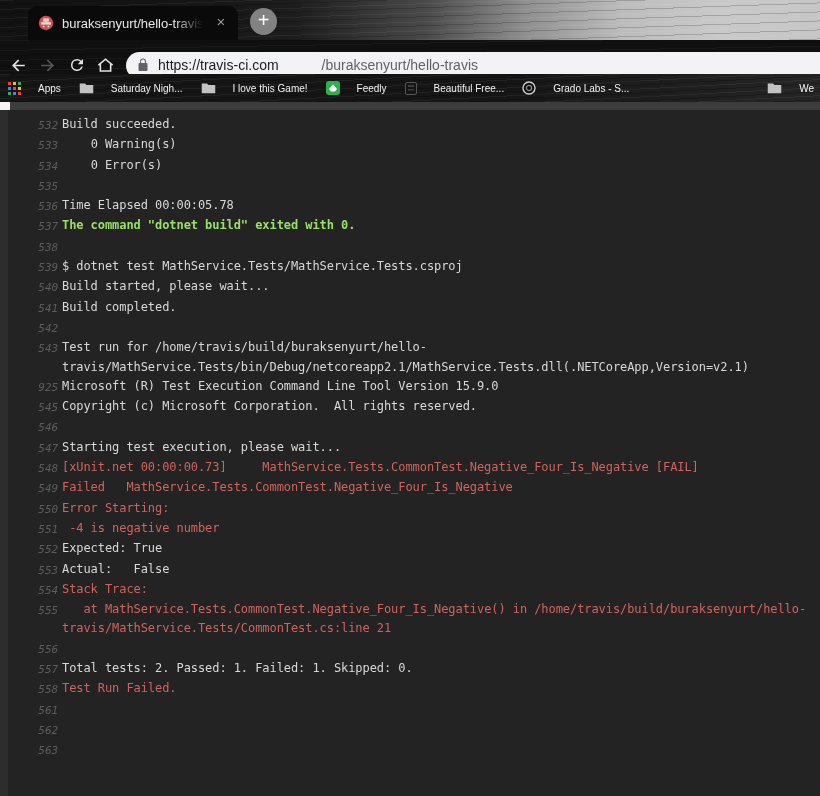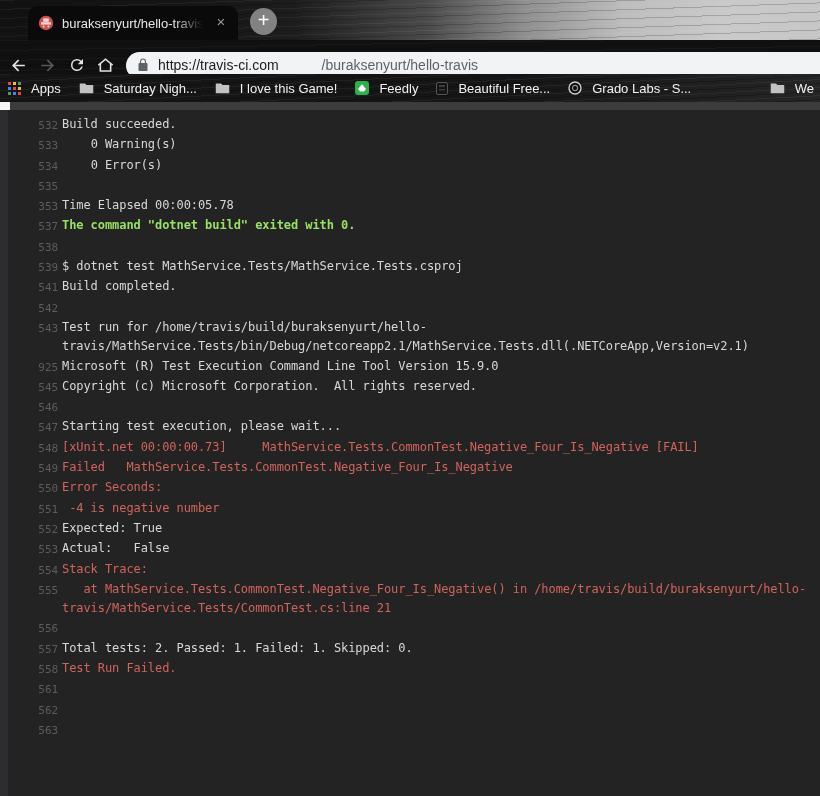--- a/index.html
+++ b/index.html
@@ -37,37 +37,37 @@
     font-size:14px; position:relative; overflow:hidden; white-space:nowrap; }
   .omnibox .host { color:#202124; margin-left:9px; }
   .omnibox .path { color:#5f6368;margin-left:43px; }
 
   
   .bookmarks { position:relative; height:28px; background:#151515; display:flex;
     align-items:center; gap:18px; padding:0 6px 0 8px; overflow:hidden; }
   .bookmarks::before { content:""; position:absolute; inset:0; pointer-events:none;
     background:repeating-linear-gradient(177deg, rgba(255,255,255,.05) 0 1px, transparent 1px 4px, rgba(0,0,0,.22) 4px 5px, transparent 5px 8px),
                linear-gradient(90deg, rgba(255,255,255,0) 60%, rgba(255,255,255,.07) 100%); }
-  .bm { display:flex; align-items:center; gap:10px; color:#f2f2f2; font-size:13px;
+  .bm { display:flex; align-items:center; gap:17px; color:#f2f2f2; font-size:10px;
     white-space:nowrap; flex:none; position:relative; }
   .bm-last { margin-left:auto; }
   .bm svg, .bm .gicon { flex:none; }
 
   
   .page { position:relative; height:694px; background:#232323; }
   .page-topband { position:absolute; top:0; left:0; right:0; height:8px; background:#3c3c3c; }
   .page-corner { position:absolute; top:0; left:0; width:10px; height:8px; background:#f5f5f5; }
   .left-strip { position:absolute; top:8px; bottom:0; left:0; width:8px; background:#2d2d2f; }
   .log { position:absolute; top:8px; left:8px; right:0; bottom:0; overflow:hidden;
     padding-top:5px; background:var(--log-bg,#232323);
     font-family:"DejaVu Sans Mono","Liberation Mono",monospace;
     font-size:12px; letter-spacing:-0.07px; }
   .row { display:flex; line-height:19.3px; }
   .ln { flex:none; width:50px; text-align:right; color:var(--log-gray,#5c5c5c);
-    font-size:11px; padding-top:1px; }
+    font-size:11px; padding-top:1px;font-style:italic; }
   .lt { flex:1; margin-left:4px; padding-right:8px; white-space:pre-wrap;
     overflow-wrap:break-word; min-height:19.3px; }
   .c-d { color:var(--log-text,#d8d8d8); }
   .c-red { color:var(--log-red,#d1635c); }
   .c-green { color:var(--log-green,#99e064); }
   .bold { font-weight:bold; }
 </style>
 </head>
 <body>
 
@@ -199,39 +199,43 @@
     <span class="ln">534</span>
     <span class="lt c-d">    0 Error(s)</span>
   </div>
 
   <div class="row">
     <span class="ln">535</span>
     <span class="lt c-d"></span>
   </div>
 
   <div class="row">
-    <span class="ln">353</span>
+    <span class="ln">536</span>
     <span class="lt c-d">Time Elapsed 00:00:05.78</span>
   </div>
 
   <div class="row">
     <span class="ln">537</span>
     <span class="lt c-green bold">The command "dotnet build" exited with 0.</span>
   </div>
 
   <div class="row">
     <span class="ln">538</span>
     <span class="lt c-d"></span>
   </div>
 
   <div class="row">
     <span class="ln">539</span>
     <span class="lt c-d">$ dotnet test MathService.Tests/MathService.Tests.csproj</span>
   </div>
 
+  <div class="row">
+    <span class="ln">540</span>
+    <span class="lt c-d">Build started, please wait...</span>
+  </div>
 
   <div class="row">
     <span class="ln">541</span>
     <span class="lt c-d">Build completed.</span>
   </div>
 
   <div class="row">
     <span class="ln">542</span>
     <span class="lt c-d"></span>
   </div>
@@ -266,21 +270,21 @@
     <span class="lt c-red">[xUnit.net 00:00:00.73]     MathService.Tests.CommonTest.Negative_Four_Is_Negative [FAIL]</span>
   </div>
 
   <div class="row">
     <span class="ln">549</span>
     <span class="lt c-red">Failed   MathService.Tests.CommonTest.Negative_Four_Is_Negative</span>
   </div>
 
   <div class="row">
     <span class="ln">550</span>
-    <span class="lt c-red">Error Seconds:</span>
+    <span class="lt c-red">Error Starting:</span>
   </div>
 
   <div class="row">
     <span class="ln">551</span>
     <span class="lt c-red"> -4 is negative number</span>
   </div>
 
   <div class="row">
     <span class="ln">552</span>
     <span class="lt c-d">Expected: True</span>

